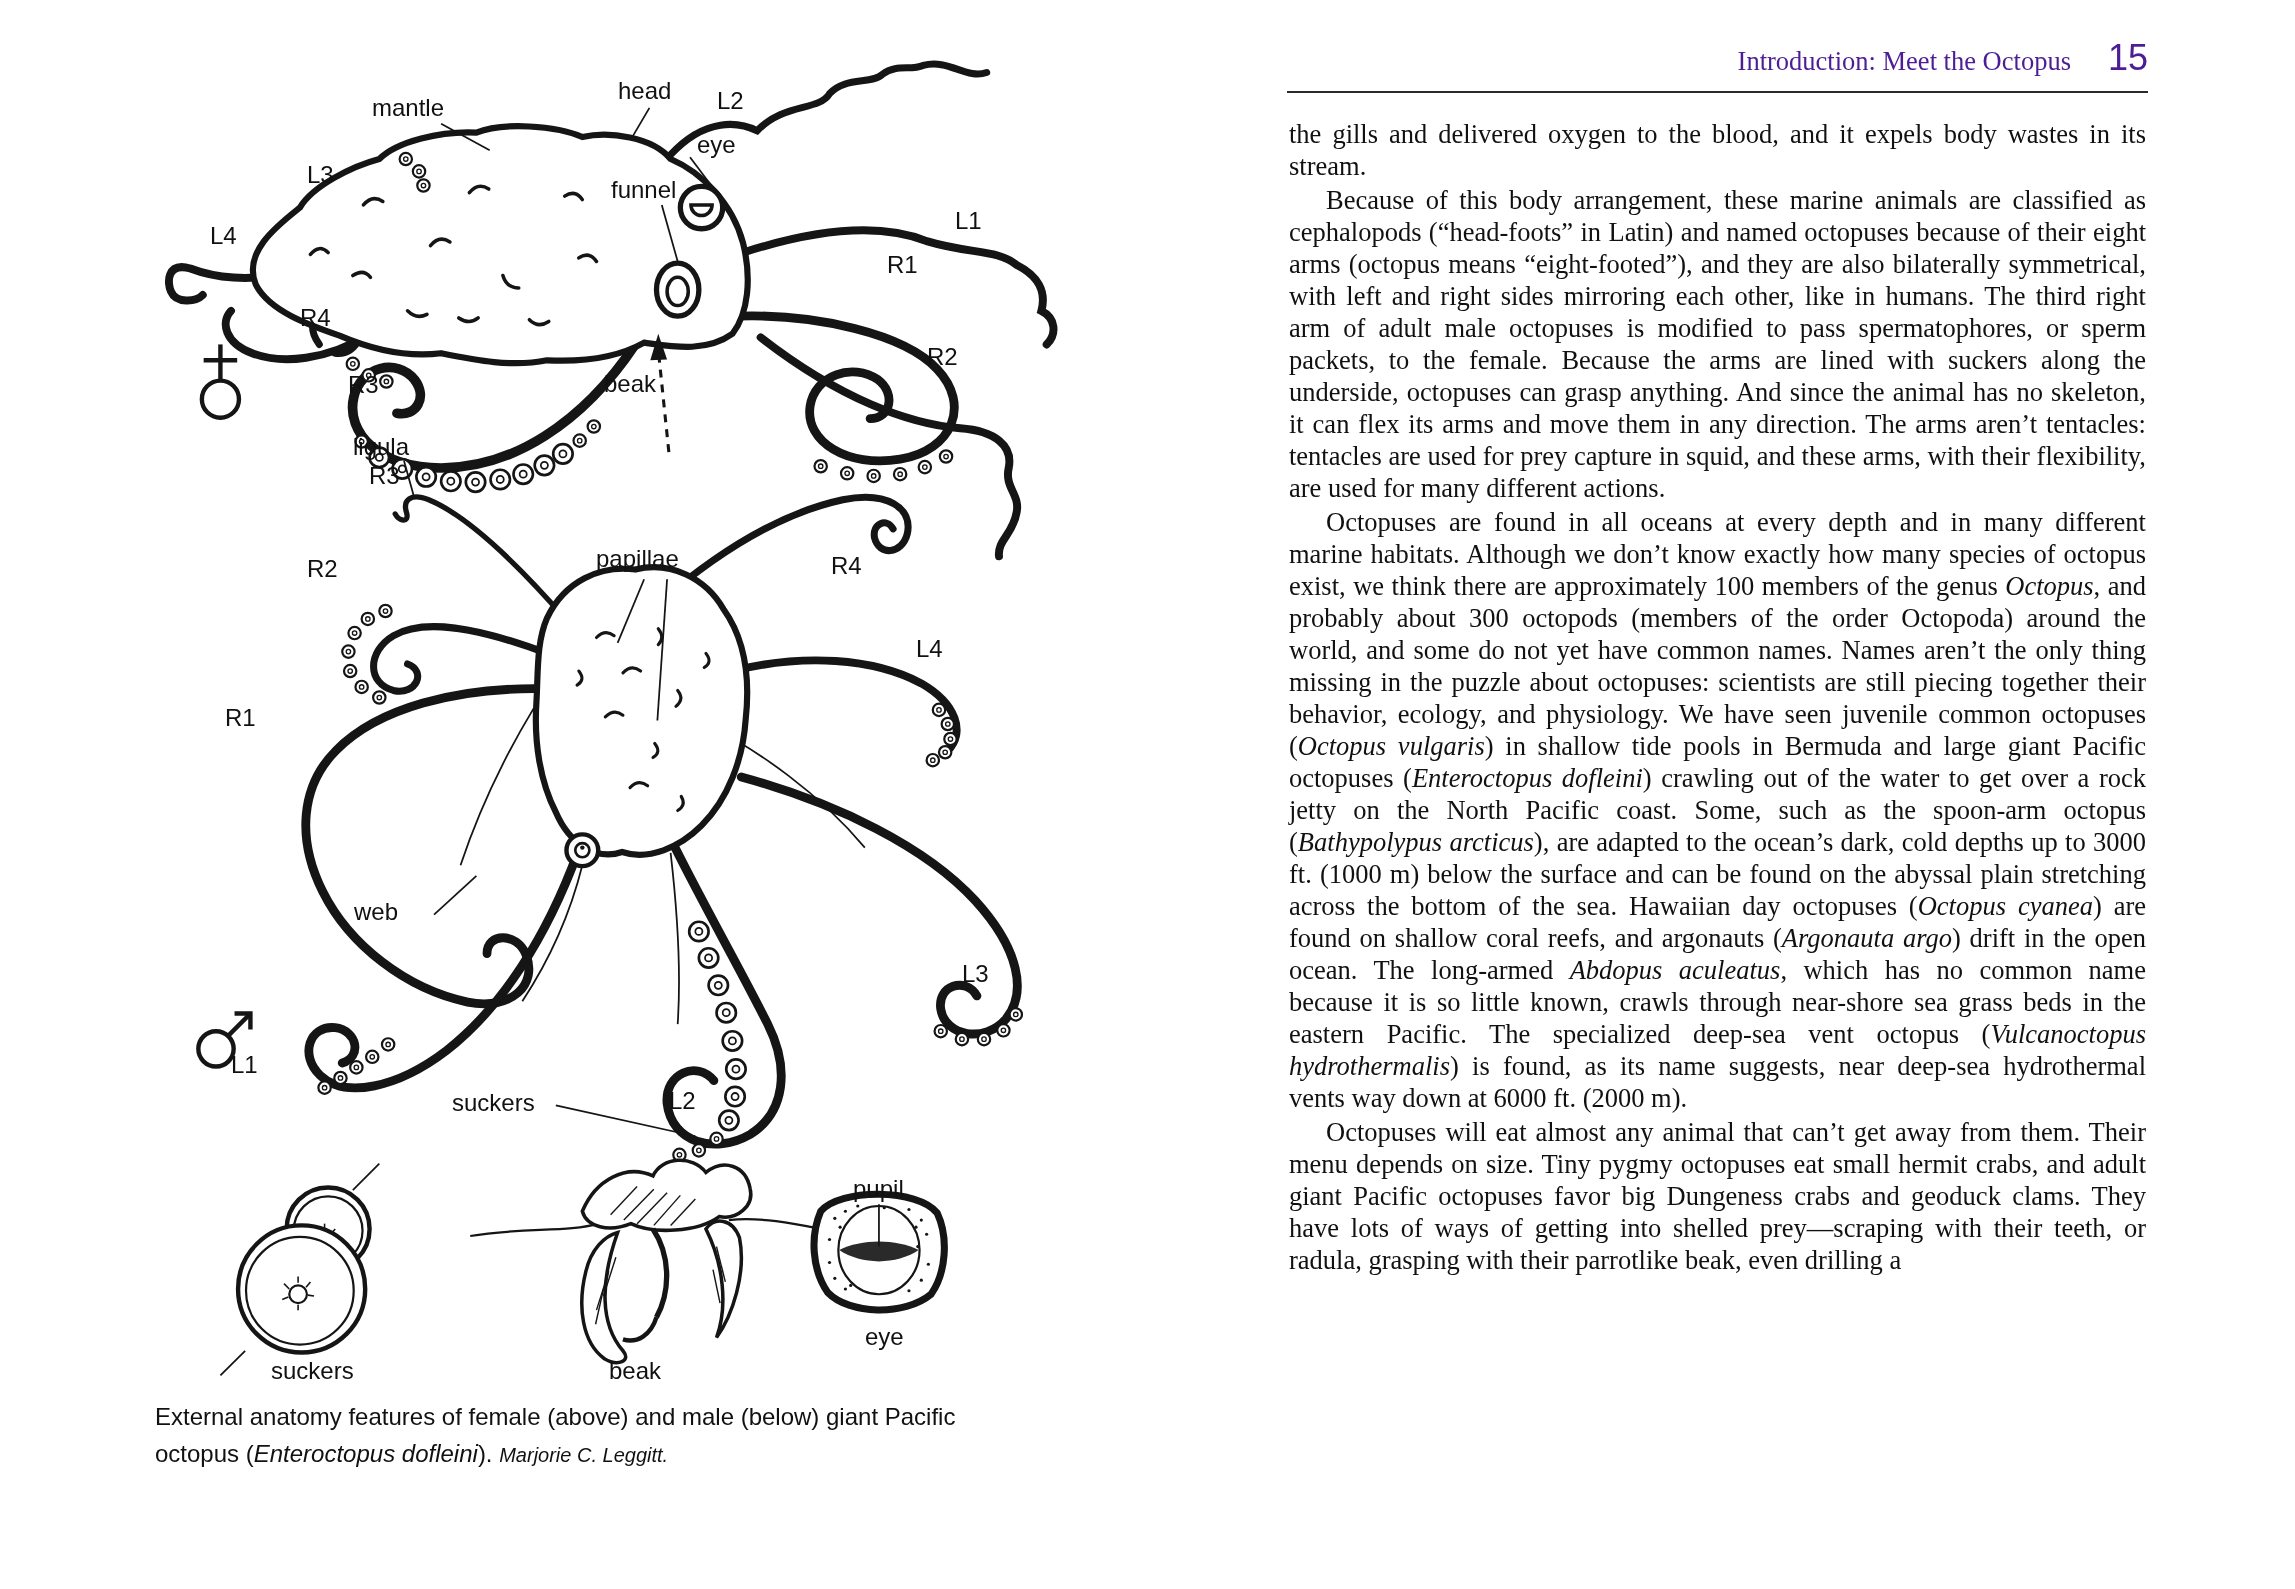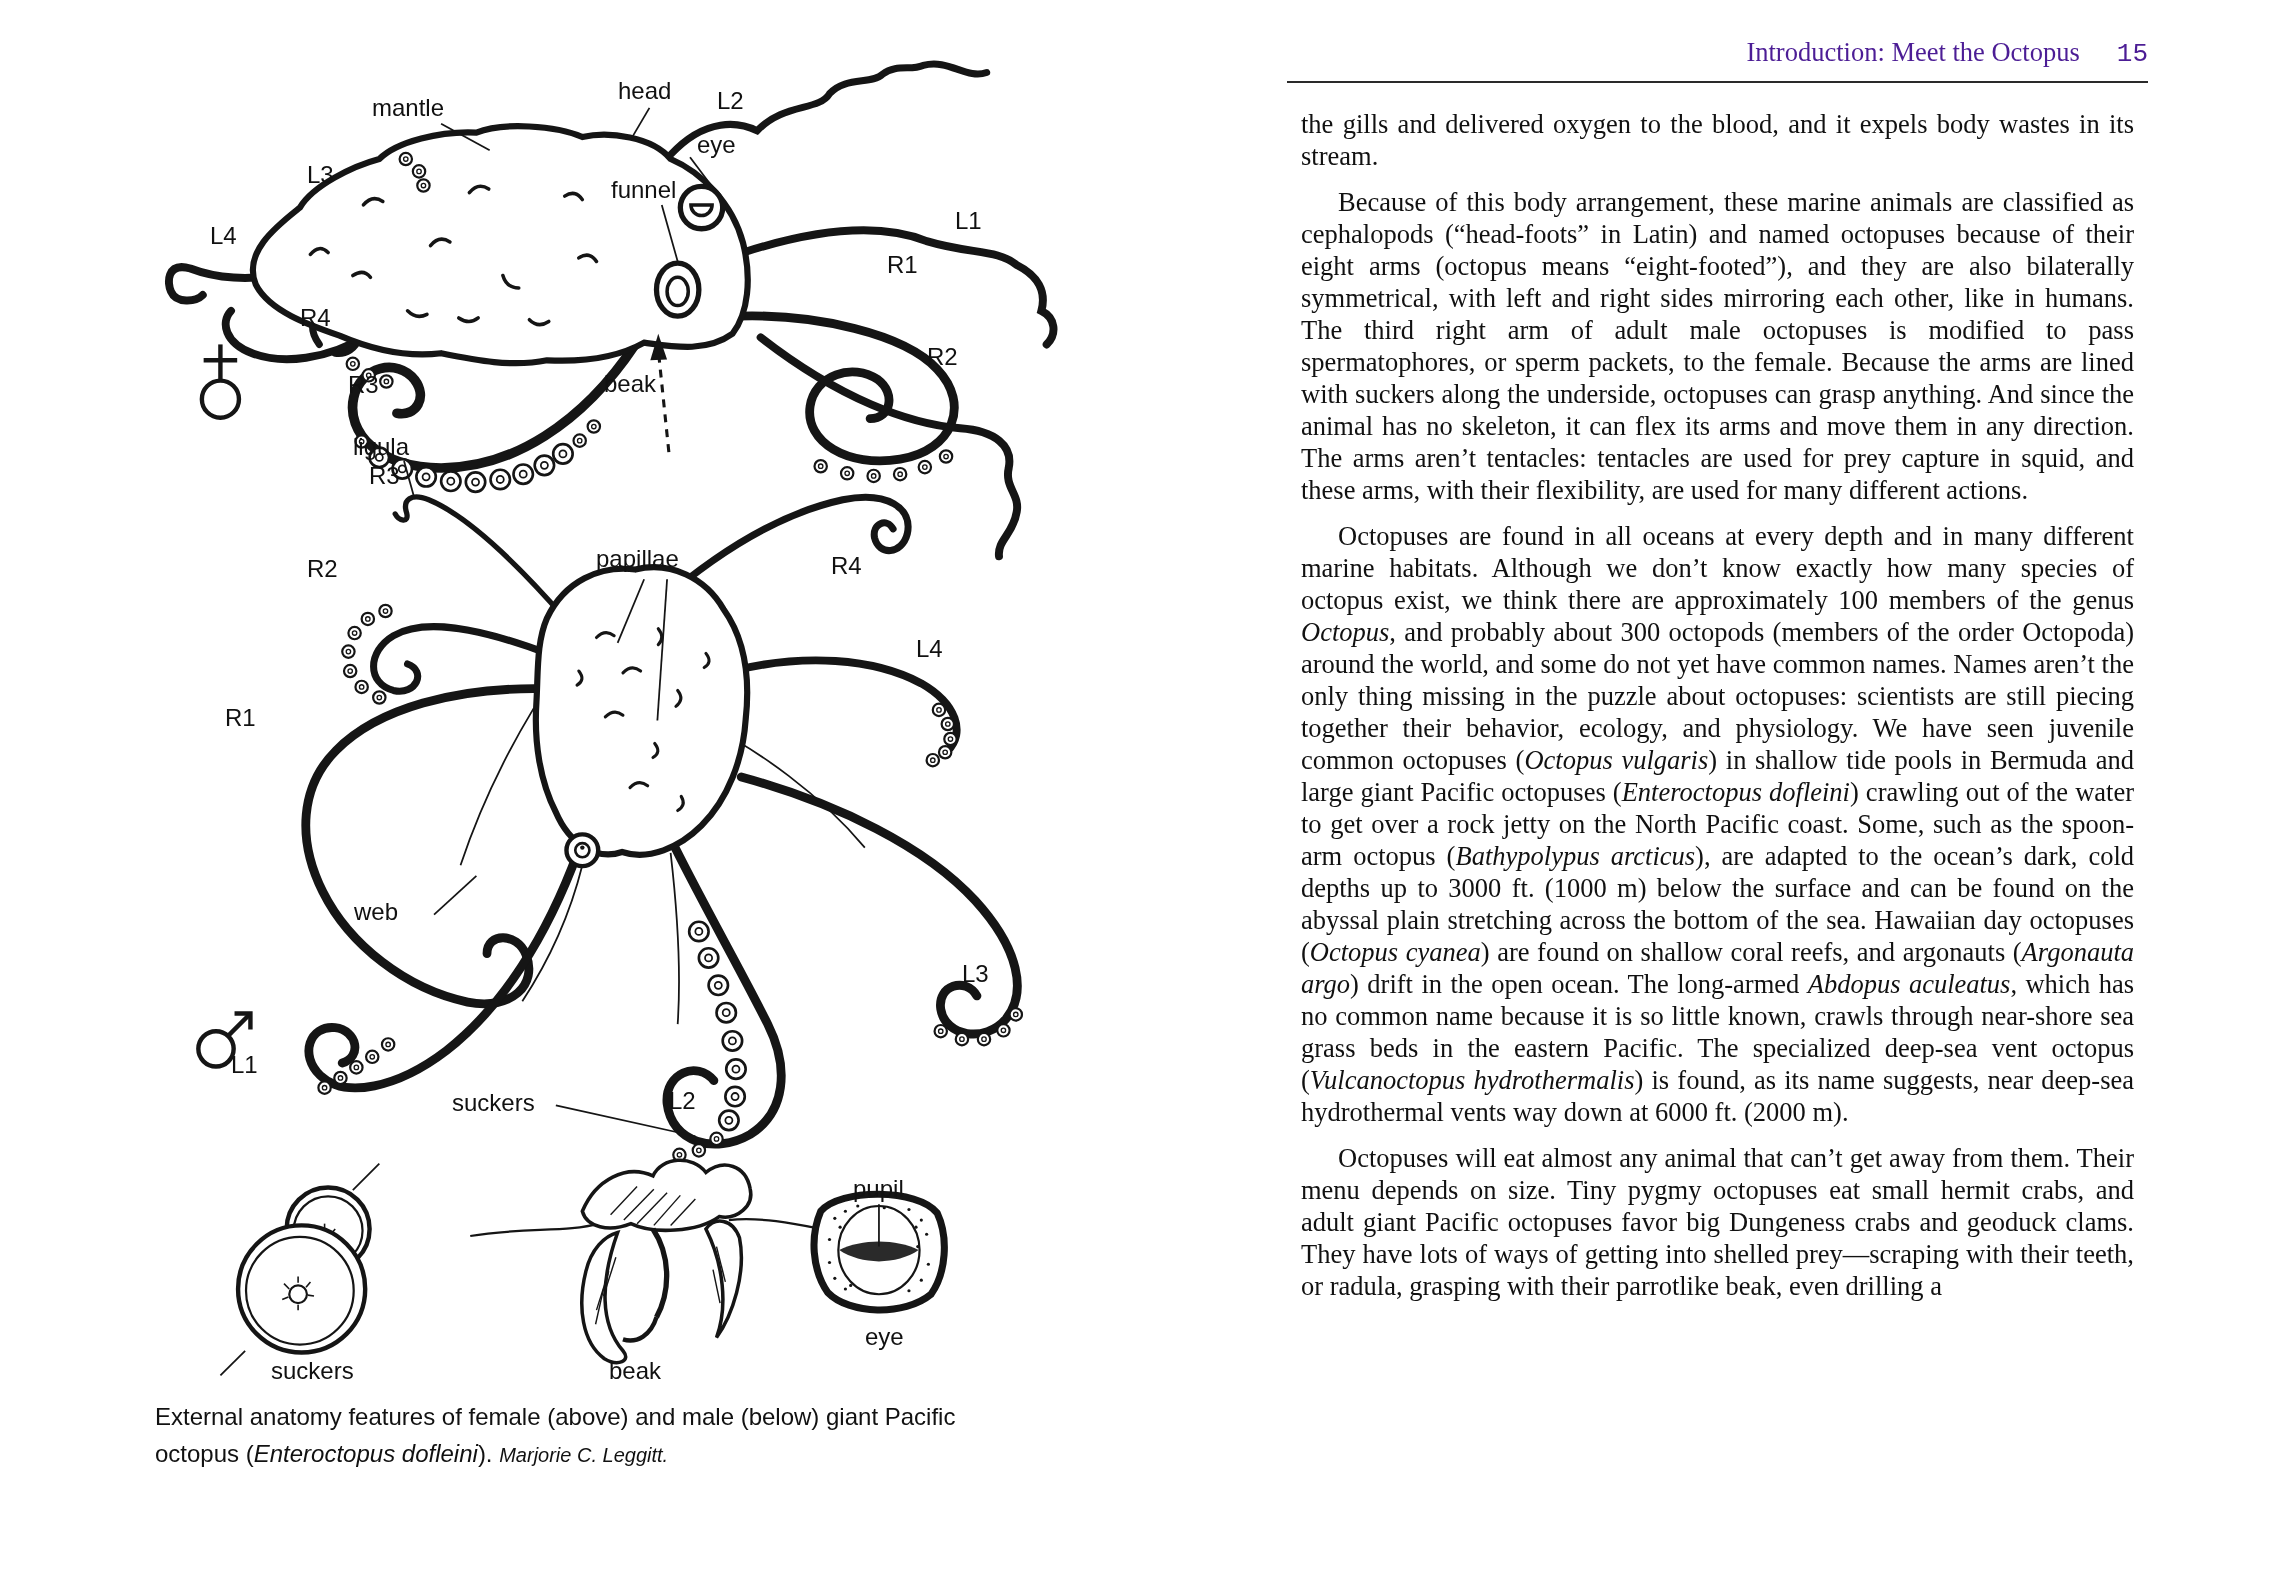--- a/index.html
+++ b/index.html
@@ -35,31 +35,31 @@
   
   #text-column{
     position:absolute;left:1287px;top:37px;width:861px;
   }
   #running-head{
     display:flex;justify-content:flex-end;align-items:baseline;gap:37px;
     font-family:"Liberation Serif", serif;
     font-size:26.5px;color:#4c1d95;
   }
   #running-head .page-num{
-    font-family:Liberation Mono, monospace;
-    font-size:26px;
+    font-family:Liberation Sans, sans-serif;
+    font-size:36px;
   }
   #head-rule{border:none;border-top:2.2px solid #2a2a2a;margin:12.4px 0 0 0;}
   #body-text{
     margin-top:25px;
     font-family:"Liberation Serif", serif;
     font-size:26.5px;line-height:32px;color:#111;
     text-align:justify;
   }
-  #body-text p{margin:14px;}
+  #body-text p{margin:2px;}
   #body-text p.indent{text-indent:37px;}
   #body-text i{font-style:italic;}
 
   
   .ink{stroke:#151515;fill:none;}
   .body-fill{fill:#ffffff;stroke:#151515;}
 </style>
 </head>
 <body>
 

